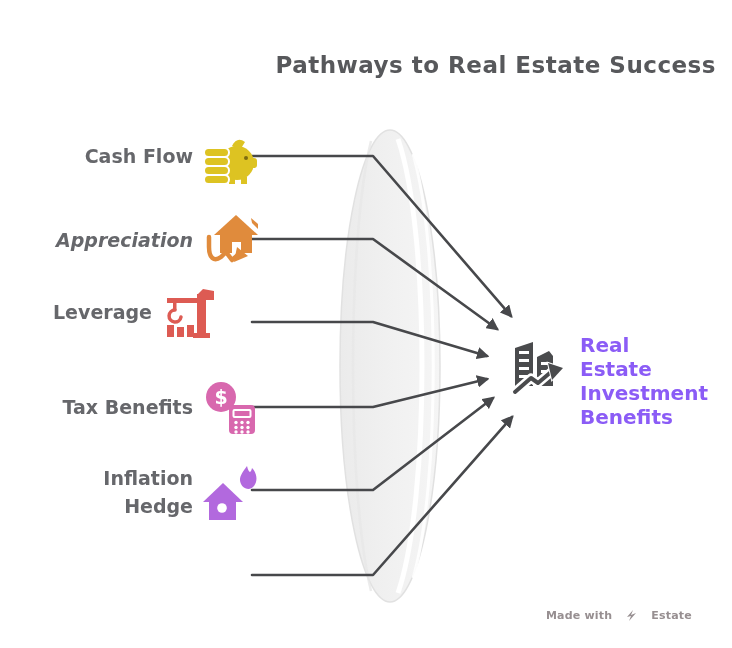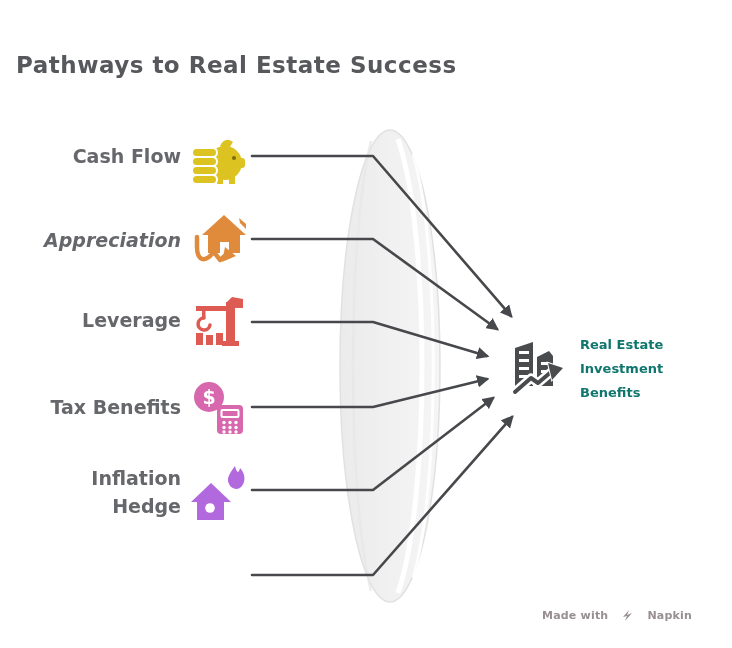--- a/index.html
+++ b/index.html
@@ -1,40 +1,40 @@
 <!DOCTYPE html>
 <html><head>
 <meta charset="utf-8">
 <style>
   html,body{margin:0;padding:0;background:#ffffff;}
   body{font-family:"DejaVu Sans","Liberation Sans",sans-serif;}
   #canvas{position:relative;width:732px;height:648px;background:#ffffff;overflow:hidden;}
 
-  .title{position:absolute;top:52px;left:16px;width:700px;text-align:left;
+  .title{position:absolute;top:52px;left:16px;width:700px;text-align:right;
          font-size:23px;font-weight:bold;color:#57585b;letter-spacing:.5px;margin:0;}
 
   .layer{position:absolute;left:0;top:0;width:732px;height:648px;}
 
   .row{position:absolute;left:0;width:246px;height:56px;display:flex;
-       align-items:center;justify-content:flex-end;gap:9px;}
+       align-items:center;justify-content:flex-end;gap:9px;padding-left:12px;}
   .row-label{font-size:19px;font-weight:bold;color:#66676b;text-align:right;line-height:1.45;}
   .row-label.narrow{width:104px;}
   .icon-box{width:56px;height:56px;flex:0 0 56px;}
   .icon-box svg{display:block;width:100%;height:100%;}
 
   .result-icon{position:absolute;left:505px;top:336px;width:68px;height:60px;color:#4a4b4d;}
   .result-icon svg{display:block;width:100%;height:100%;}
   .result-label{position:absolute;left:580px;top:333px;width:122px;
-                font-size:13px;font-weight:bold;color:#0f766e;line-height:24px;}
+                font-size:20px;font-weight:bold;color:#8b5cf6;line-height:24px;}
 
   .credit{position:absolute;right:40px;top:609px;display:flex;align-items:center;gap:13px;
           font-size:11px;color:#978f91;text-decoration:none;font-weight:bold;letter-spacing:.2px;}
   .credit svg{display:block;}
 
-  .r1{top:129px;} .r2{top:213px;font-style:italic;} .r3{top:293px;} .r4{top:380px;} .r5{top:465px;} .r6{top:548px;}
+  .r1{top:129px;} .r2{top:213px;font-style:italic;} .r3{top:285px;justify-content:center;} .r4{top:380px;} .r5{top:465px;} .r6{top:548px;}
 </style>
 </head>
 <body>
 
 <div id="canvas">
 
   <h1 class="title">Pathways to Real Estate Success</h1>
 
   <svg class="layer" viewBox="0 0 732 648">
     <defs>
@@ -169,16 +169,16 @@
       <polygon points="43,27 58,32 47,44" fill="currentColor" stroke="#ffffff" stroke-width="2" paint-order="stroke"></polygon>
     </svg>
   </div>
   <div class="result-label">Real Estate Investment Benefits</div>
 
   <a class="credit" href="#">
     <span>Made with</span>
     <svg width="13" height="13" viewBox="0 0 13 13">
       <path d="M2,8 L8,1 L6,6 L11,4 L4,12 L6,7 Z" fill="#978f91"></path>
     </svg>
-    <span>Napkin</span>
+    <span>Estate</span>
   </a>
 
 </div>
 
 </body></html>

